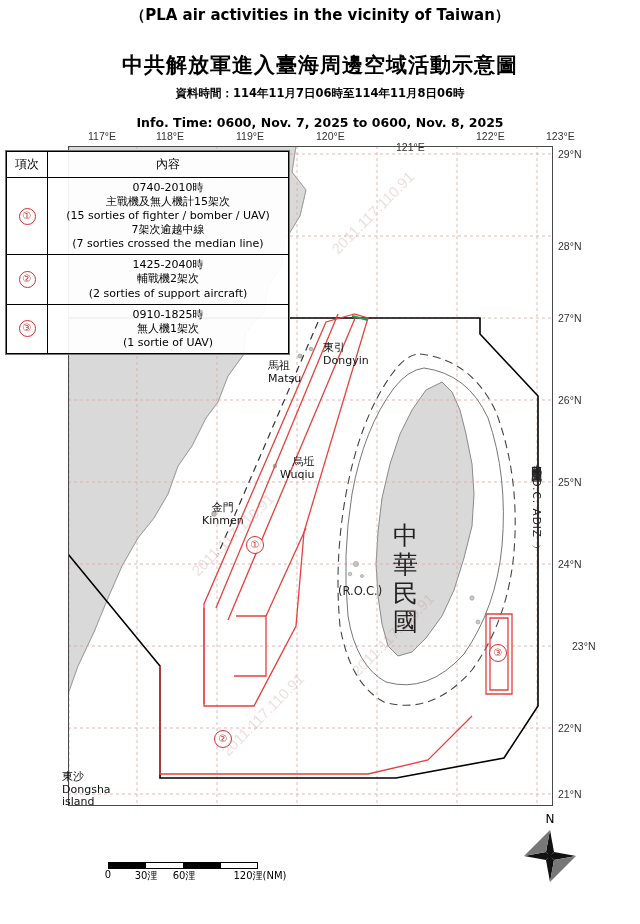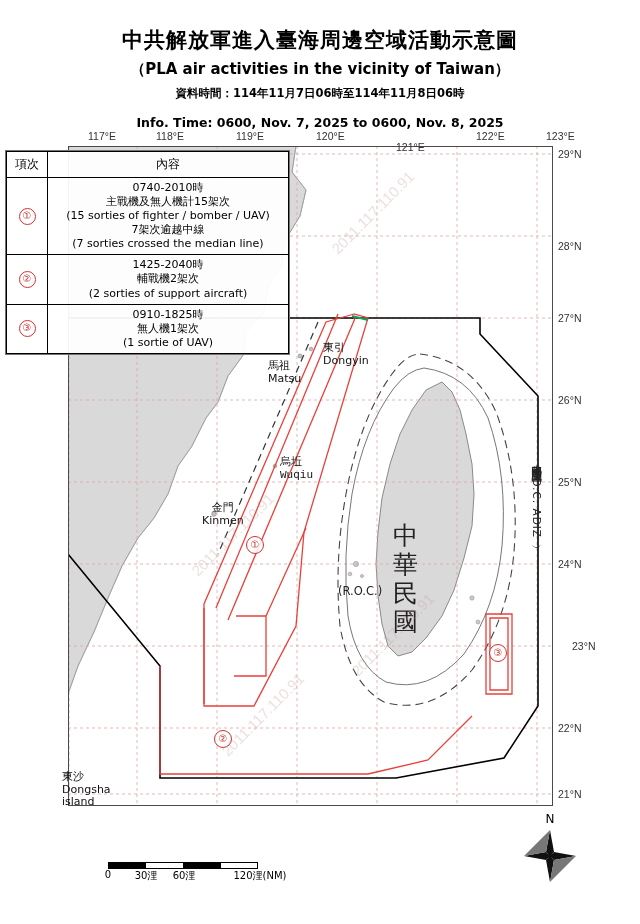--- a/index.html
+++ b/index.html
@@ -211,22 +211,22 @@
     font-family: "Liberation Sans", sans-serif;
     transform: rotate(-45deg);
     pointer-events: none;
     white-space: nowrap;
   }
 </style>
 </head>
 <body>
 
 <div id="header">
+  <div id="title-en">（PLA air activities in the vicinity of Taiwan）</div>
   <div id="title-cn">中共解放軍進入臺海周邊空域活動示意圖</div>
-  <div id="title-en">（PLA air activities in the vicinity of Taiwan）</div>
   <div id="info-block">
     <div id="info-cn">資料時間：114年11月7日06時至114年11月8日06時</div>
     <div id="info-en">Info. Time: 0600, Nov. 7, 2025 to 0600, Nov. 8, 2025</div>
   </div>
 </div>
 
 <div id="map-area">
   <svg id="map-svg" width="485" height="660" viewBox="0 0 485 660" xmlns="http://www.w3.org/2000/svg">
     <defs>
       <clipPath id="frameClip">
@@ -324,21 +324,21 @@
   </svg>
 
   <div class="map-text" style="left:255px; top:196px;">
     <span>東引</span><br>
     <span>Dongyin</span>
   </div>
   <div class="map-text" style="left:200px; top:214px;">
     <span>馬祖</span><br>
     <span>Matsu</span>
   </div>
-  <div class="map-text" style="left:212px; top:310px; text-align:left;font-family:Liberation Mono, monospace;">
+  <div class="map-text" style="left:212px; top:310px; text-align:right;">
     <span>烏坵</span><br>
     <span>Wuqiu</span>
   </div>
   <div class="map-text" style="left:126px; top:356px; text-align:center;margin-left:8px;">
     <span>金門</span><br>
     <span>Kinmen</span>
   </div>
   <div class="roc-big" style="left:325px; top:376px; width:34px;">中華民國</div>
   <div class="roc-sub" style="left:270px; top:438px;">(R.O.C.)</div>
   <div class="adiz-label" style="left:462px; top:310px;">中華民國防空識別區（R.O.C. ADIZ）</div>

